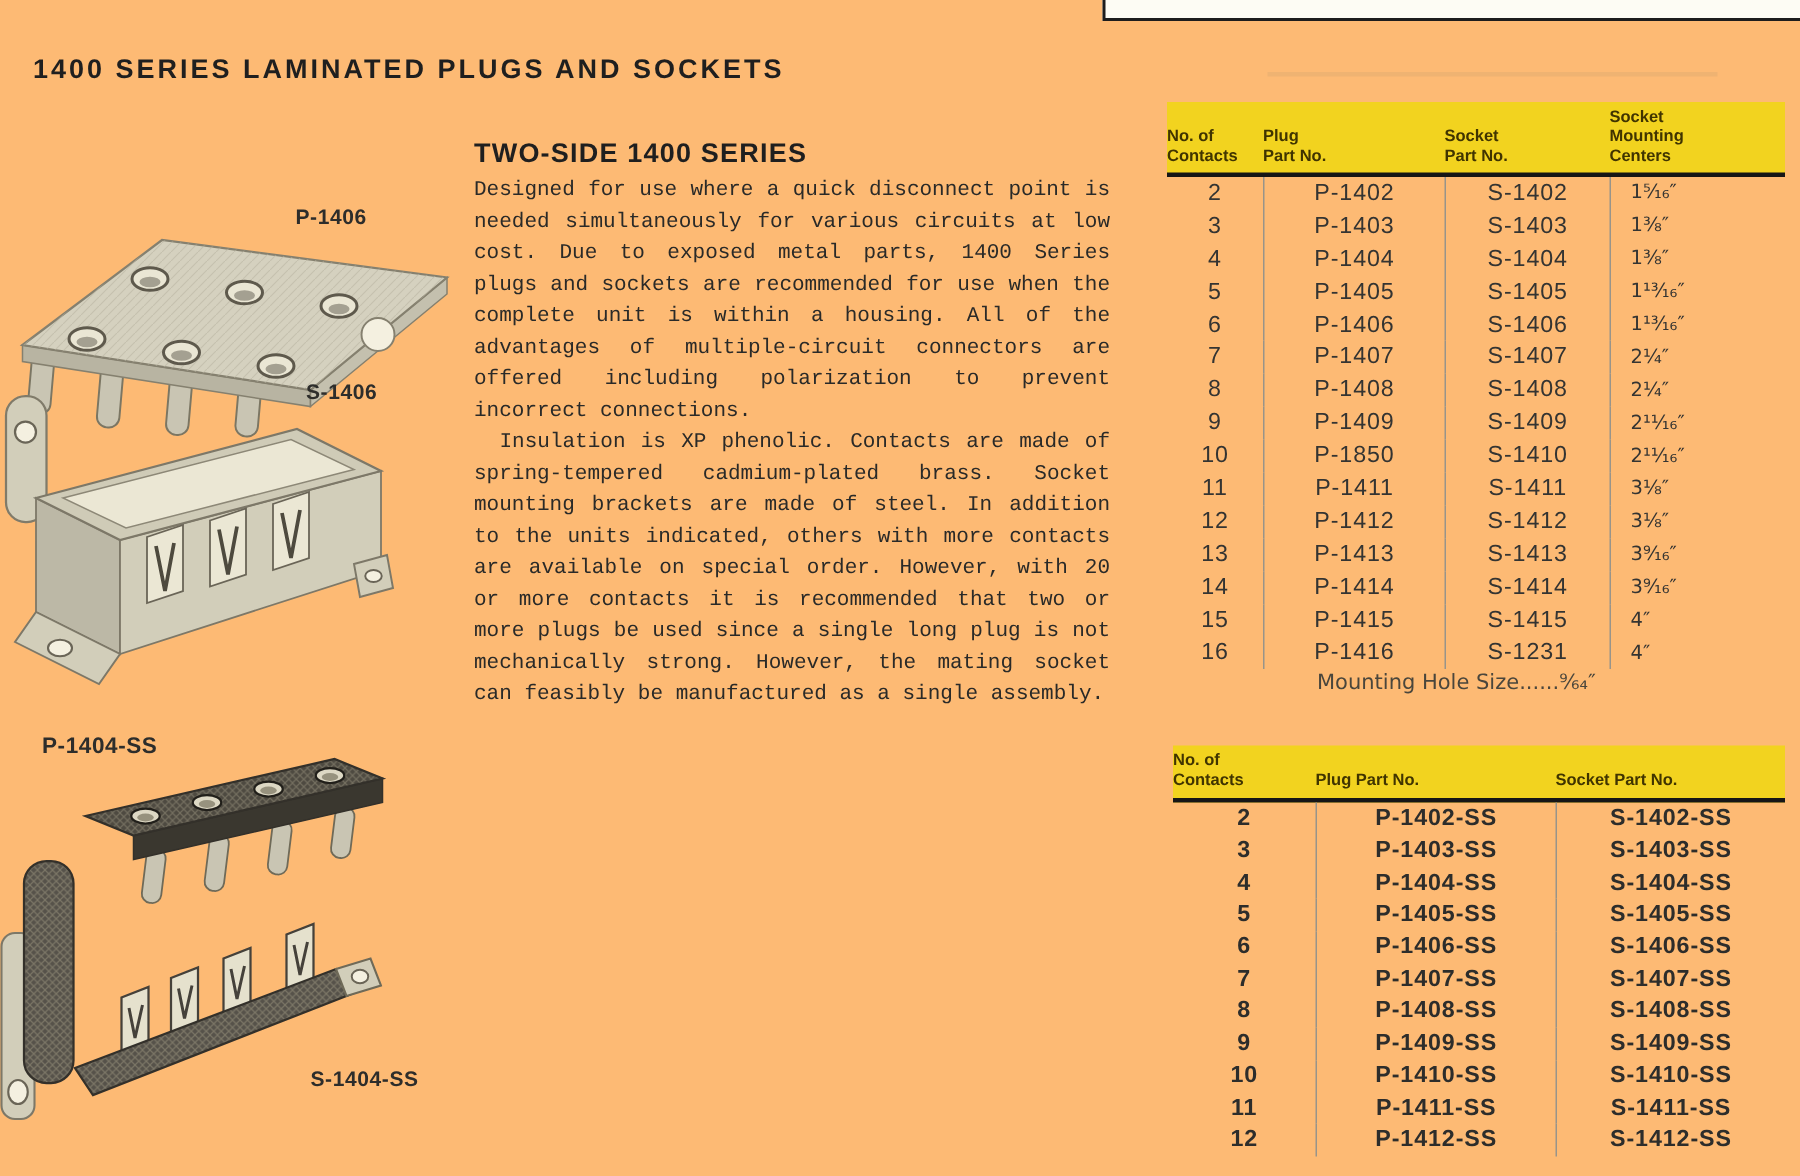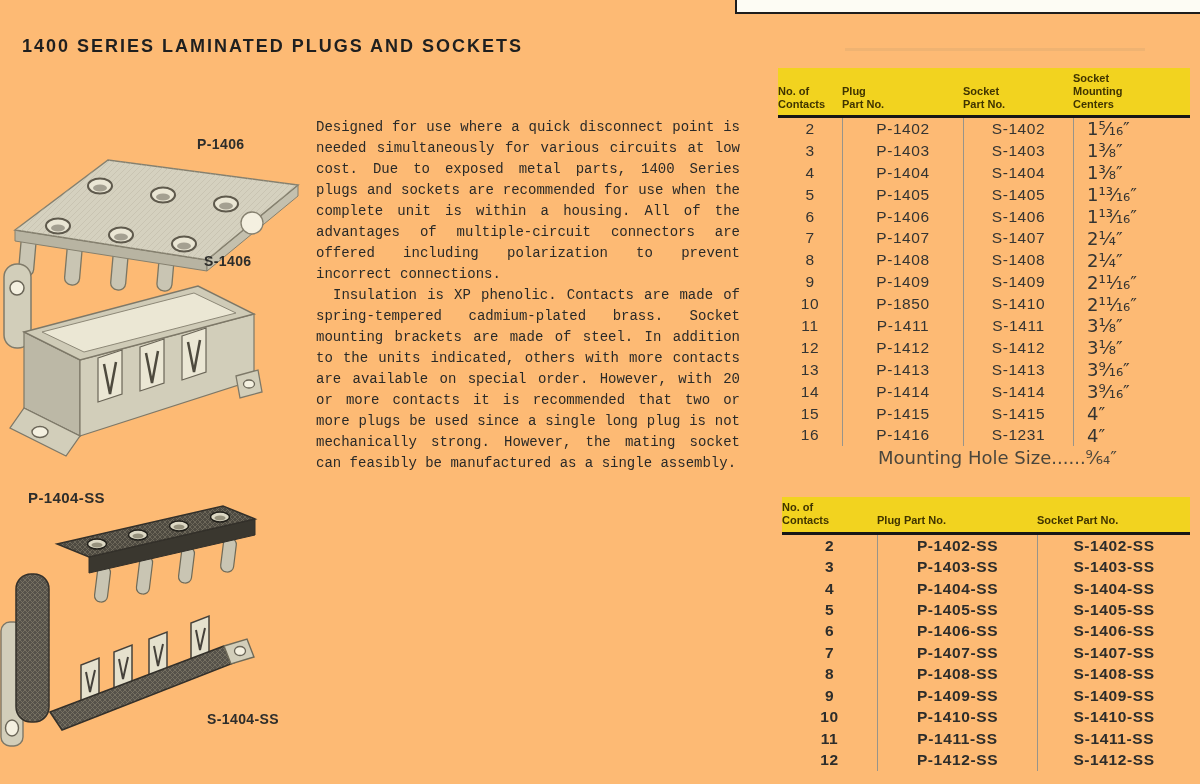--- a/index.html
+++ b/index.html
@@ -38,24 +38,24 @@
   #table-single-side .thead{grid-template-columns:95px 160px 153px;height:38px;padding-bottom:5px;}
   .hcell{font:bold 11px/1.18 "Liberation Sans",sans-serif;color:#403400;
         white-space:pre-line;}
   .trow{display:grid;align-items:stretch;}
   #table-two-side .trow{grid-template-columns:64px 121px 110px 117px;height:21.9px;}
   #table-single-side .trow{grid-template-columns:95px 160px 153px;height:21.45px;}
   .cell{display:flex;align-items:center;justify-content:center;
         font-size:15.5px;letter-spacing:.6px;color:#343432;}
   .c-sep{border-left:1px solid #98948a;}
   .c-centers{justify-content:flex-start;padding-left:13px;
-        font-family:"DejaVu Sans",sans-serif;font-size:18px;letter-spacing:0;}
+        font-family:"DejaVu Sans",sans-serif;font-size:13px;letter-spacing:0;}
   #table-single-side .cell{font-weight:bold;font-size:15.5px;color:#2d2d2b;}
   .footnote{position:absolute;left:878px;top:447px;
-        font-family:"DejaVu Sans",sans-serif;font-size:18px;color:#4a463c;}
+        font-family:"DejaVu Sans",sans-serif;font-size:14px;color:#4a463c;}
 </style>
 </head>
 <body>
 
 <div class="page">
 
   <div class="corner-box"></div>
   <div class="scan-smudge"></div>
 
   <h1 class="page-title">1400 SERIES LAMINATED PLUGS AND SOCKETS</h1>
@@ -152,20 +152,21 @@
     <polygon points="50,152 224,86 236,102 62,170" fill="url(#xhD)" stroke="#33302a" stroke-width="1.5"></polygon>
     <polygon points="224,86 247,79 254,97 231,104" fill="#d2ceba" stroke="#6f6a58" stroke-width="1.4"></polygon>
     <ellipse cx="240" cy="91" rx="5.5" ry="4.5" fill="#f4f0e0" stroke="#6a6557" stroke-width="1.3"></ellipse>
   </svg>
 
   <div class="fig-label" id="lbl-p1406">P-1406</div>
   <div class="fig-label" id="lbl-s1406">S-1406</div>
   <div class="fig-label" id="lbl-p1404ss">P-1404-SS</div>
   <div class="fig-label" id="lbl-s1404ss">S-1404-SS</div>
 
+  <h2 class="section-heading" id="two-side-heading">TWO-SIDE 1400 SERIES</h2>
   <div class="copy" id="two-side-copy">
     <p>Designed for use where a quick disconnect point is needed simultaneously for various circuits at low cost. Due to exposed metal parts, 1400 Series plugs and sockets are recommended for use when the complete unit is within a housing. All of the advantages of multiple-circuit connectors are offered including polarization to prevent incorrect connections.</p>
     <p class="indent">Insulation is XP phenolic. Contacts are made of spring-tempered cadmium-plated brass. Socket mounting brackets are made of steel. In addition to the units indicated, others with more contacts are available on special order. However, with 20 or more contacts it is recommended that two or more plugs be used since a single long plug is not mechanically strong. However, the mating socket can feasibly be manufactured as a single assembly.</p>
   </div>
 
 
   <div class="cat-table" id="table-two-side">
     <div class="thead">
       <div class="hcell">No. of
 Contacts</div>

